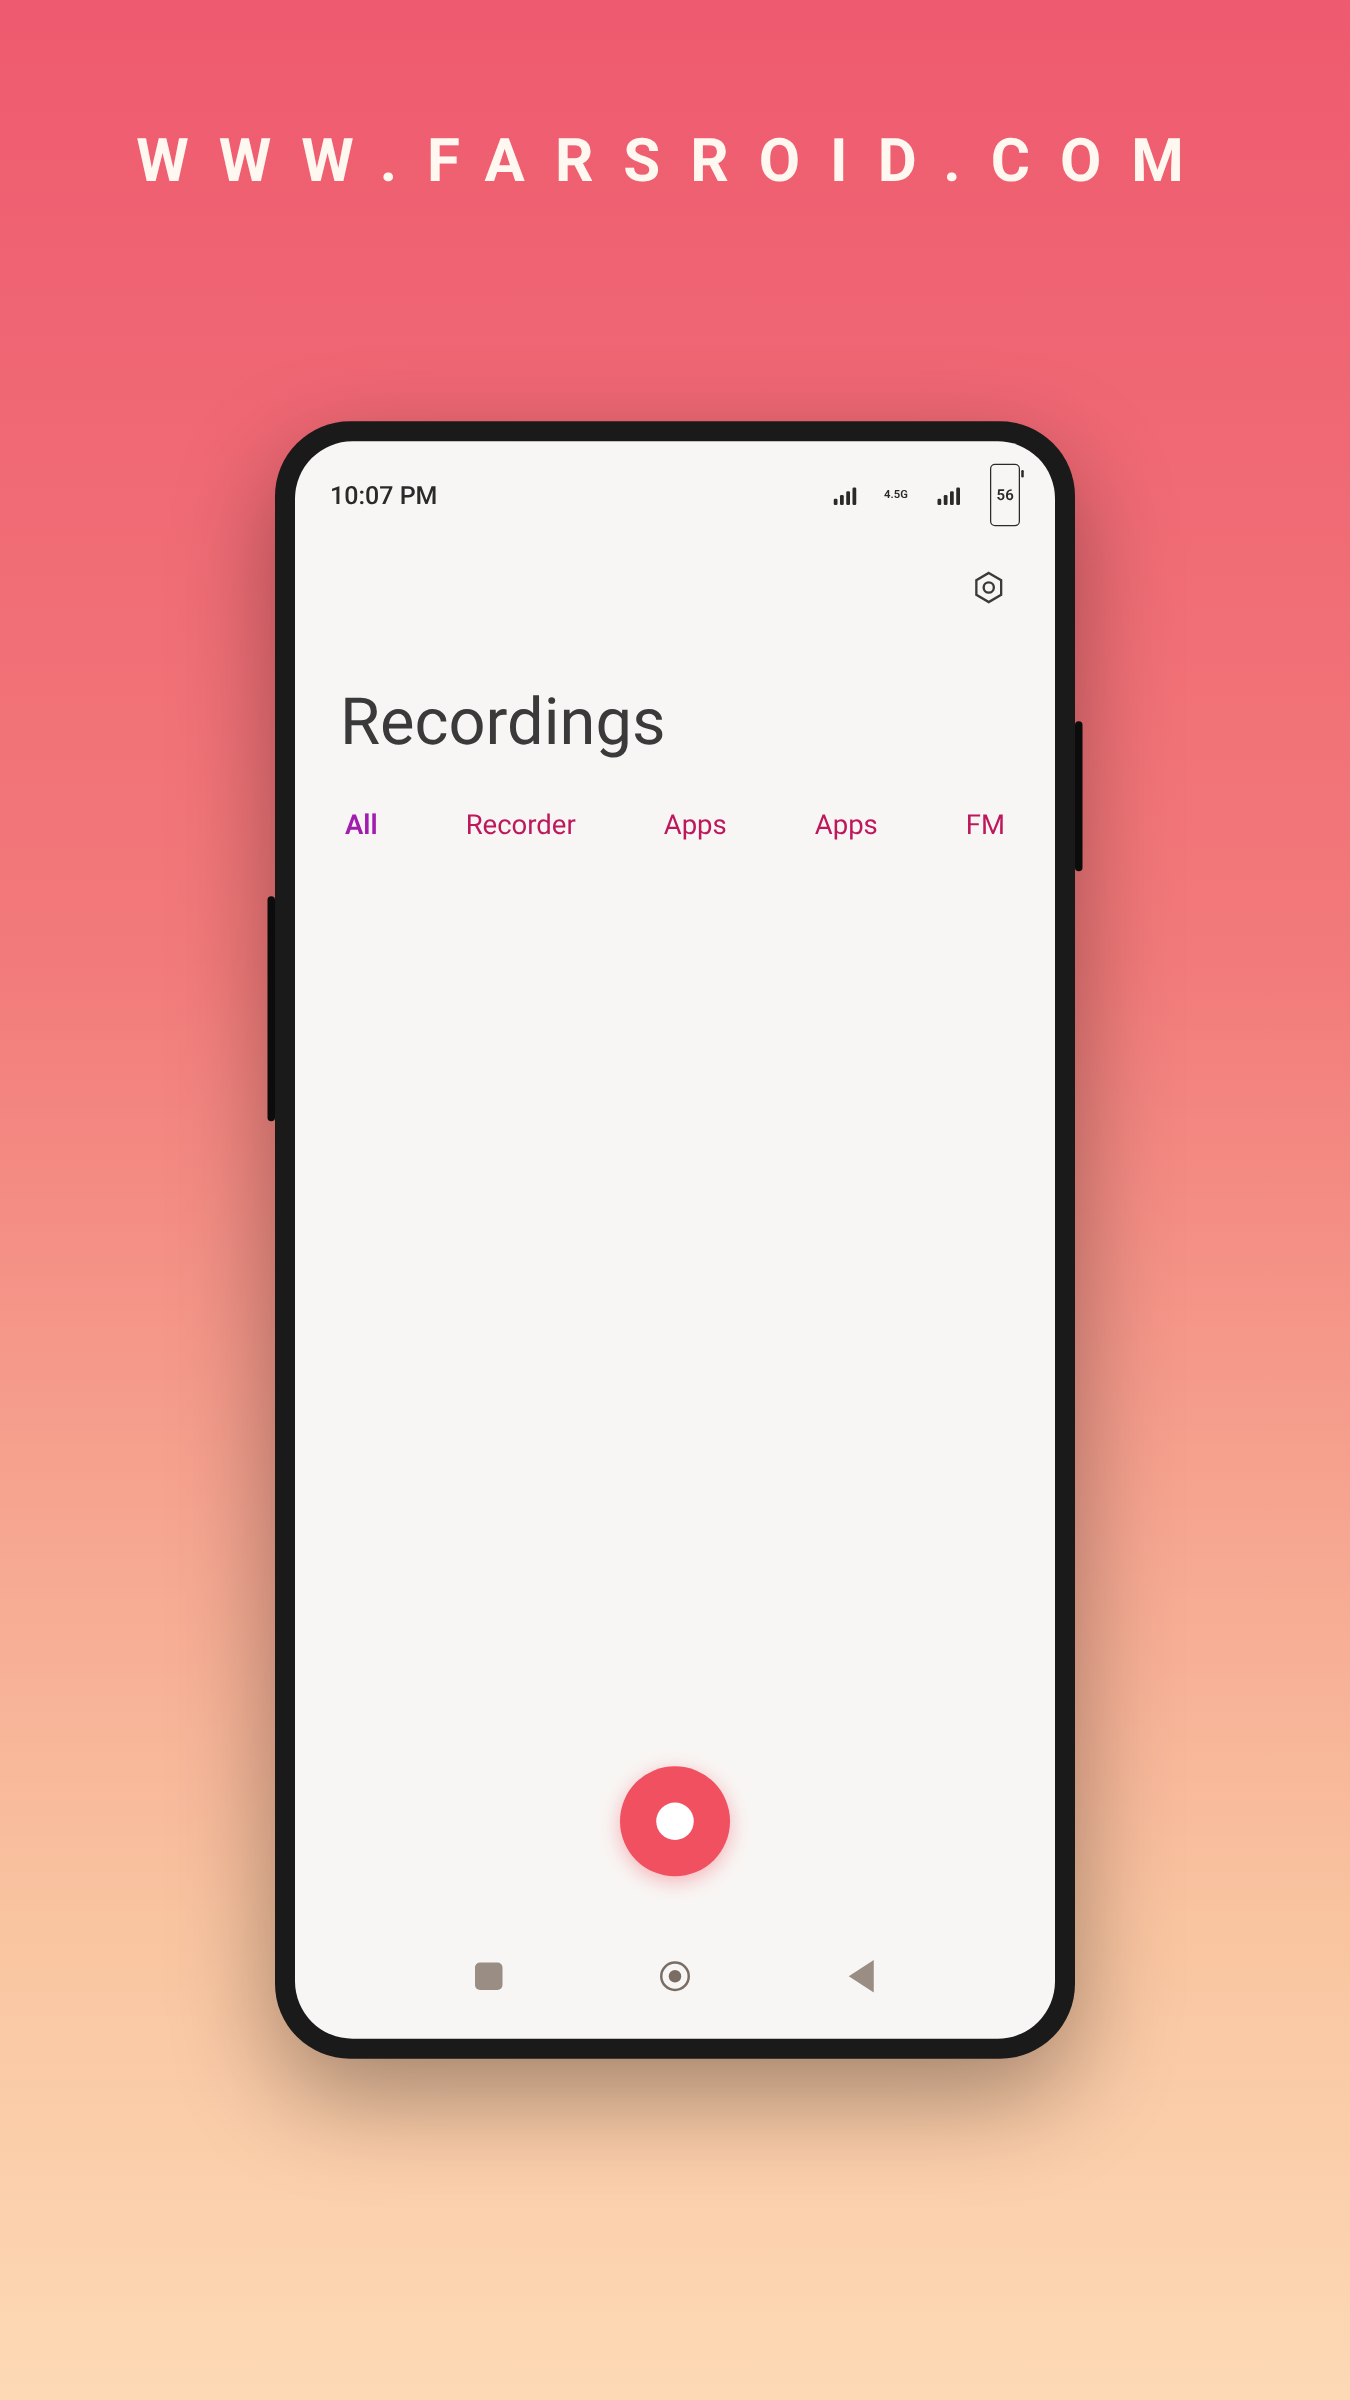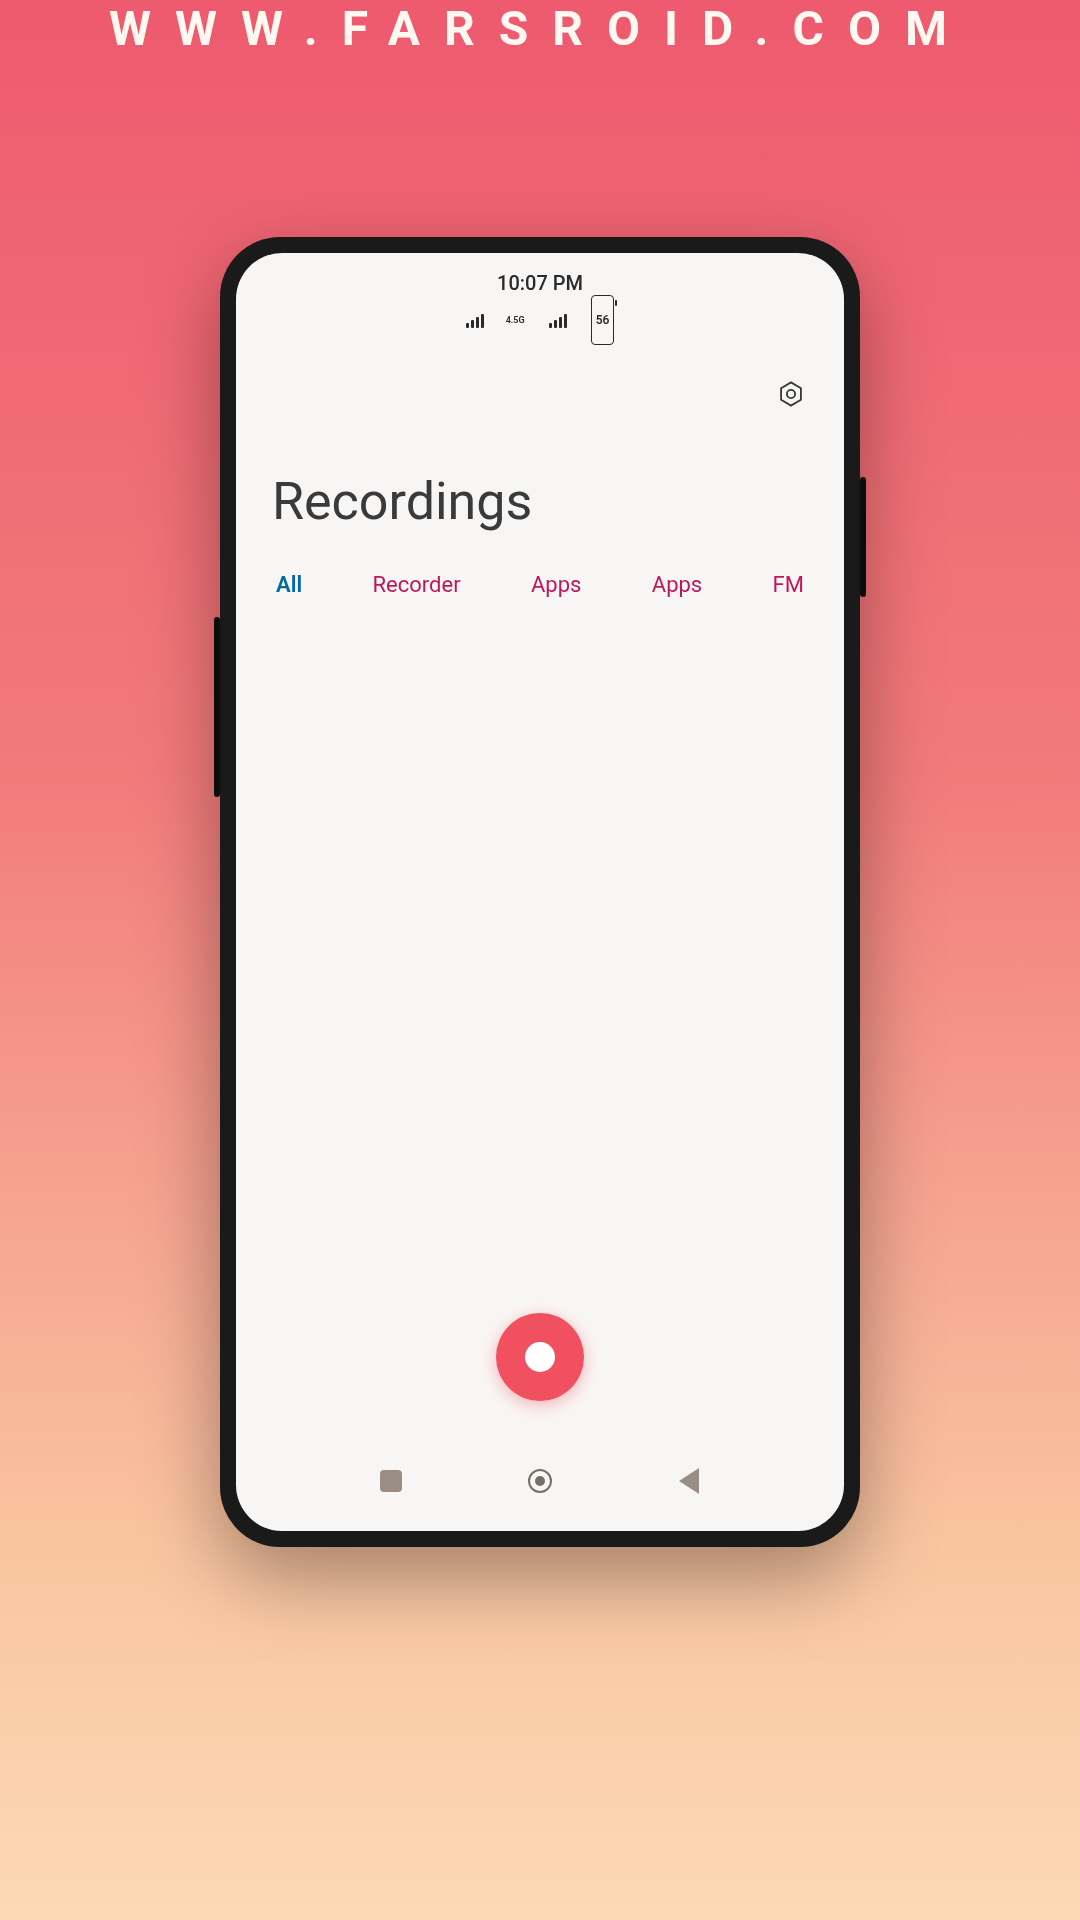--- a/index.html
+++ b/index.html
@@ -15,20 +15,21 @@
       display: flex;
       flex-direction: column;
       align-items: center;
       overflow: hidden;
     }
     .watermark {
       color: #fff8f0;
       font-size: 48px;
       font-weight: 700;
       letter-spacing: 24px;
+      margin-top: 100px;
       text-align: center;
     }
     .phone-wrap {
       margin-top: 180px;
       position: relative;
       width: 640px;
       height: 1310px;
     }
     .phone-frame {
       width: 100%;
@@ -67,21 +68,20 @@
       position: relative;
     }
     .status-bar {
       display: flex;
       justify-content: space-between;
       align-items: center;
       padding: 18px 28px 8px 28px;
       font-size: 20px;
       font-weight: 500;
       color: #2a2a2a;
-      flex-direction: column;
     }
     .status-right {
       display: flex;
       align-items: center;
       gap: 24px;
     }
     .signal-bars {
       display: inline-flex;
       align-items: flex-end;
       gap: 2px;
@@ -145,21 +145,21 @@
       display: flex;
       justify-content: space-between;
       padding: 0 40px 20px 40px;
     }
     .tab {
       font-size: 22px;
       color: #be185d;
       cursor: pointer;
     }
     .tab.active {
-      color: #0369a1;
+      color: #a21caf;
       font-weight: 600;
     }
     .empty-state {
       flex: 1;
       display: flex;
       align-items: center;
       justify-content: center;
       color: #9a8d84;
       font-size: 22px;
       padding-bottom: 60px;

